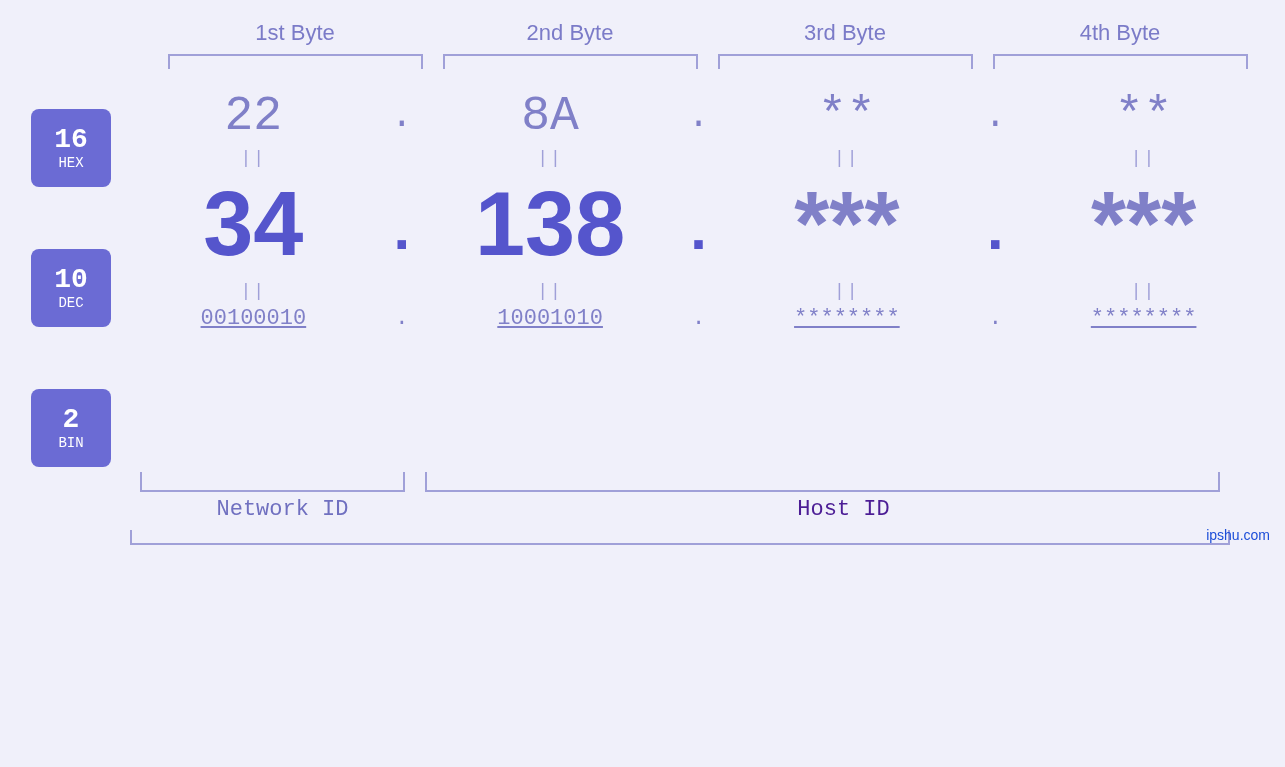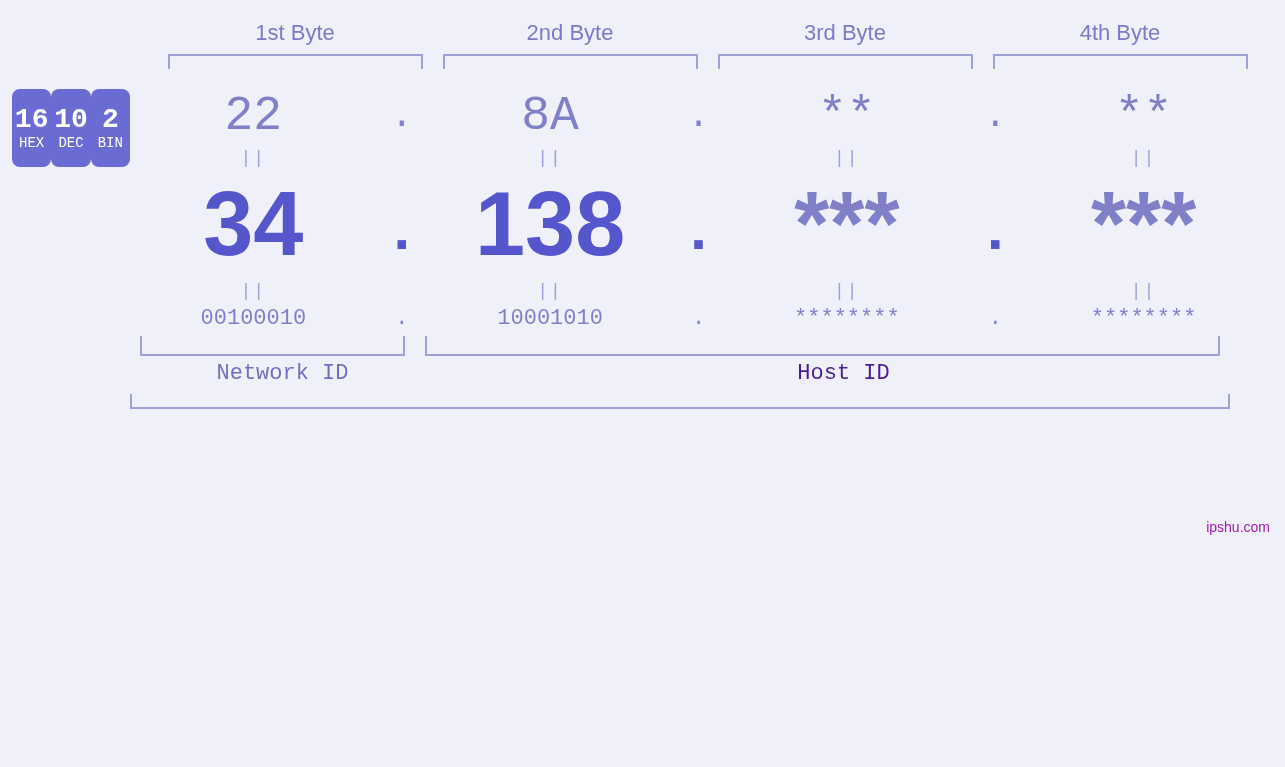--- a/index.html
+++ b/index.html
@@ -67,21 +67,21 @@
     .main-content {
       display: flex;
       width: 1285px;
       align-items: flex-start;
       margin-top: 5px;
     }
 
     
     .badges-col {
       display: flex;
-      flex-direction: row;
+      flex-direction: column;
       align-items: center;
       width: 130px;
       padding-left: 12px;
       gap: 0;
     }
 
     .badge {
       background-color: #6b6bd4;
       color: white;
       border-radius: 8px;
@@ -163,20 +163,21 @@
       font-weight: bold;
       line-height: 1;
       padding-top: 30px;
     }
 
     
     .bin-value {
       color: #8080c8;
       font-size: 22px;
       font-family: 'Courier New', Courier, monospace;
+      text-decoration: underline;
     }
 
     .bin-dot {
       color: #8080c8;
       font-size: 22px;
     }
 
     
     .equals-row {
       display: flex;
@@ -255,23 +256,23 @@
       text-align: center;
       color: #5555cc;
       font-size: 36px;
       font-family: 'Courier New', Courier, monospace;
       margin-top: 8px;
     }
 
     
     .footer {
       position: absolute;
-      bottom: 18px;
+      bottom: 10px;
       right: 15px;
-      color: #a21caf;
+      color: #1d4ed8;
       font-size: 14px;
       font-family: Arial, sans-serif;
     }
 
     
     .asterisk {
       color: #8080c8;
     }
 
   </style>

